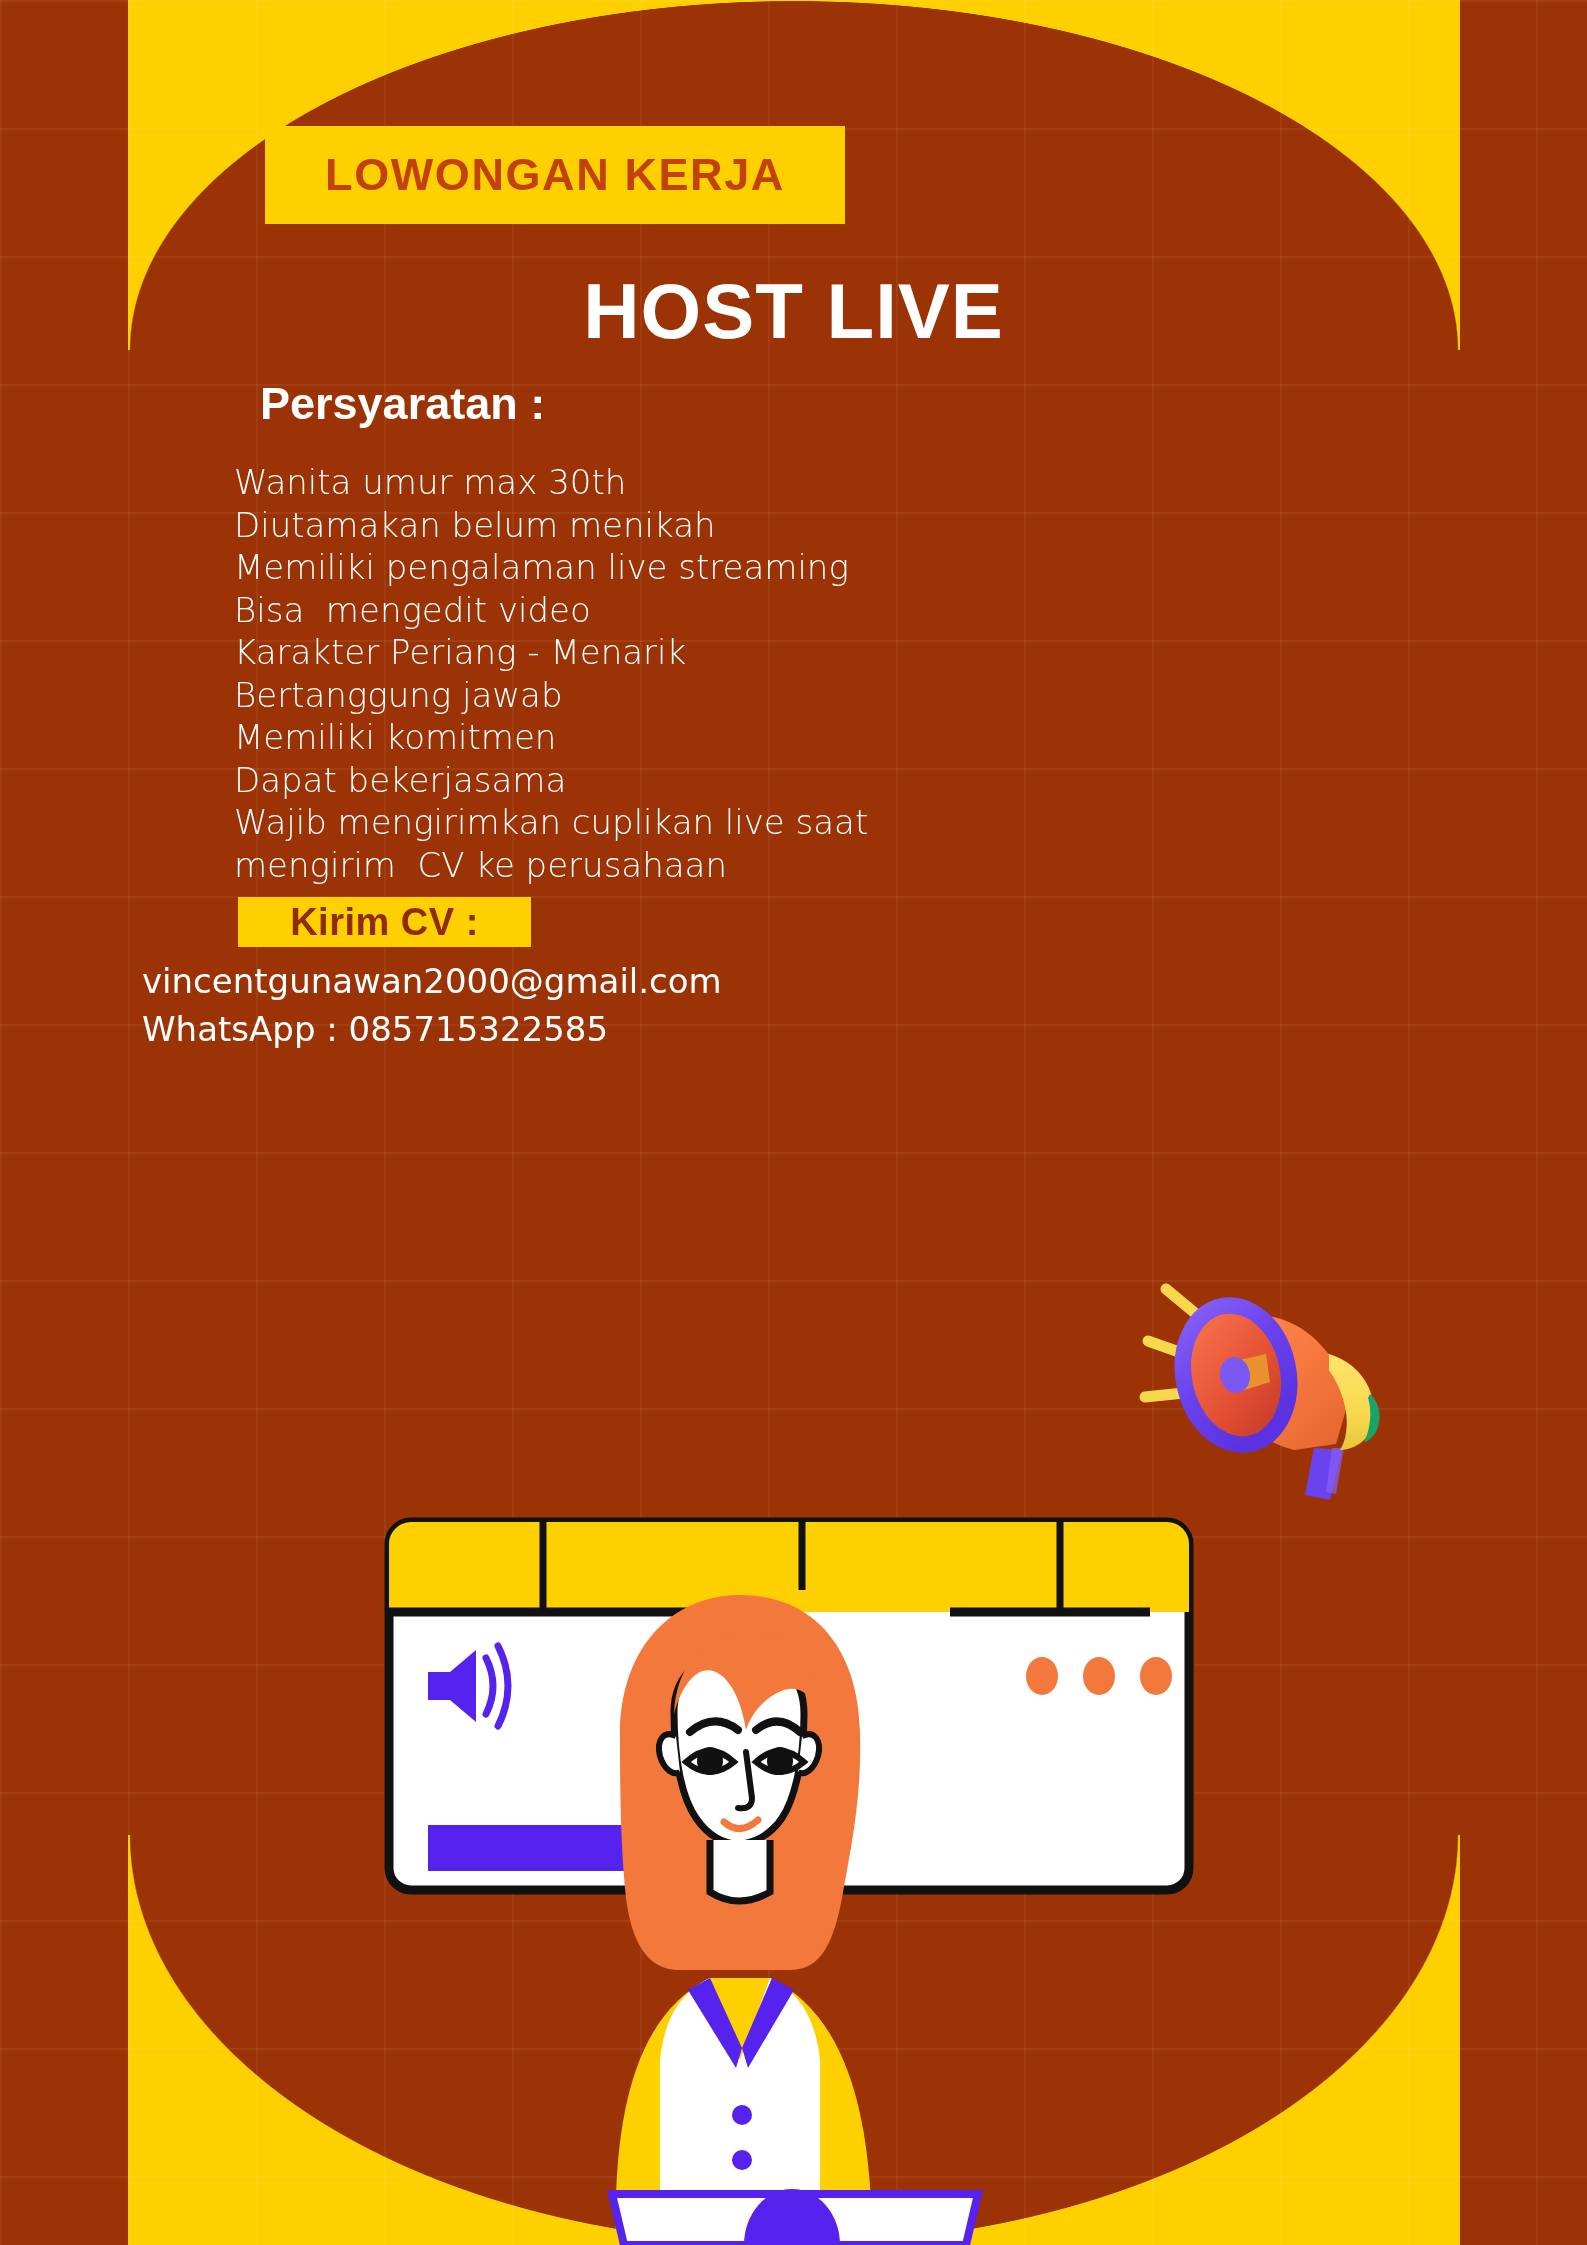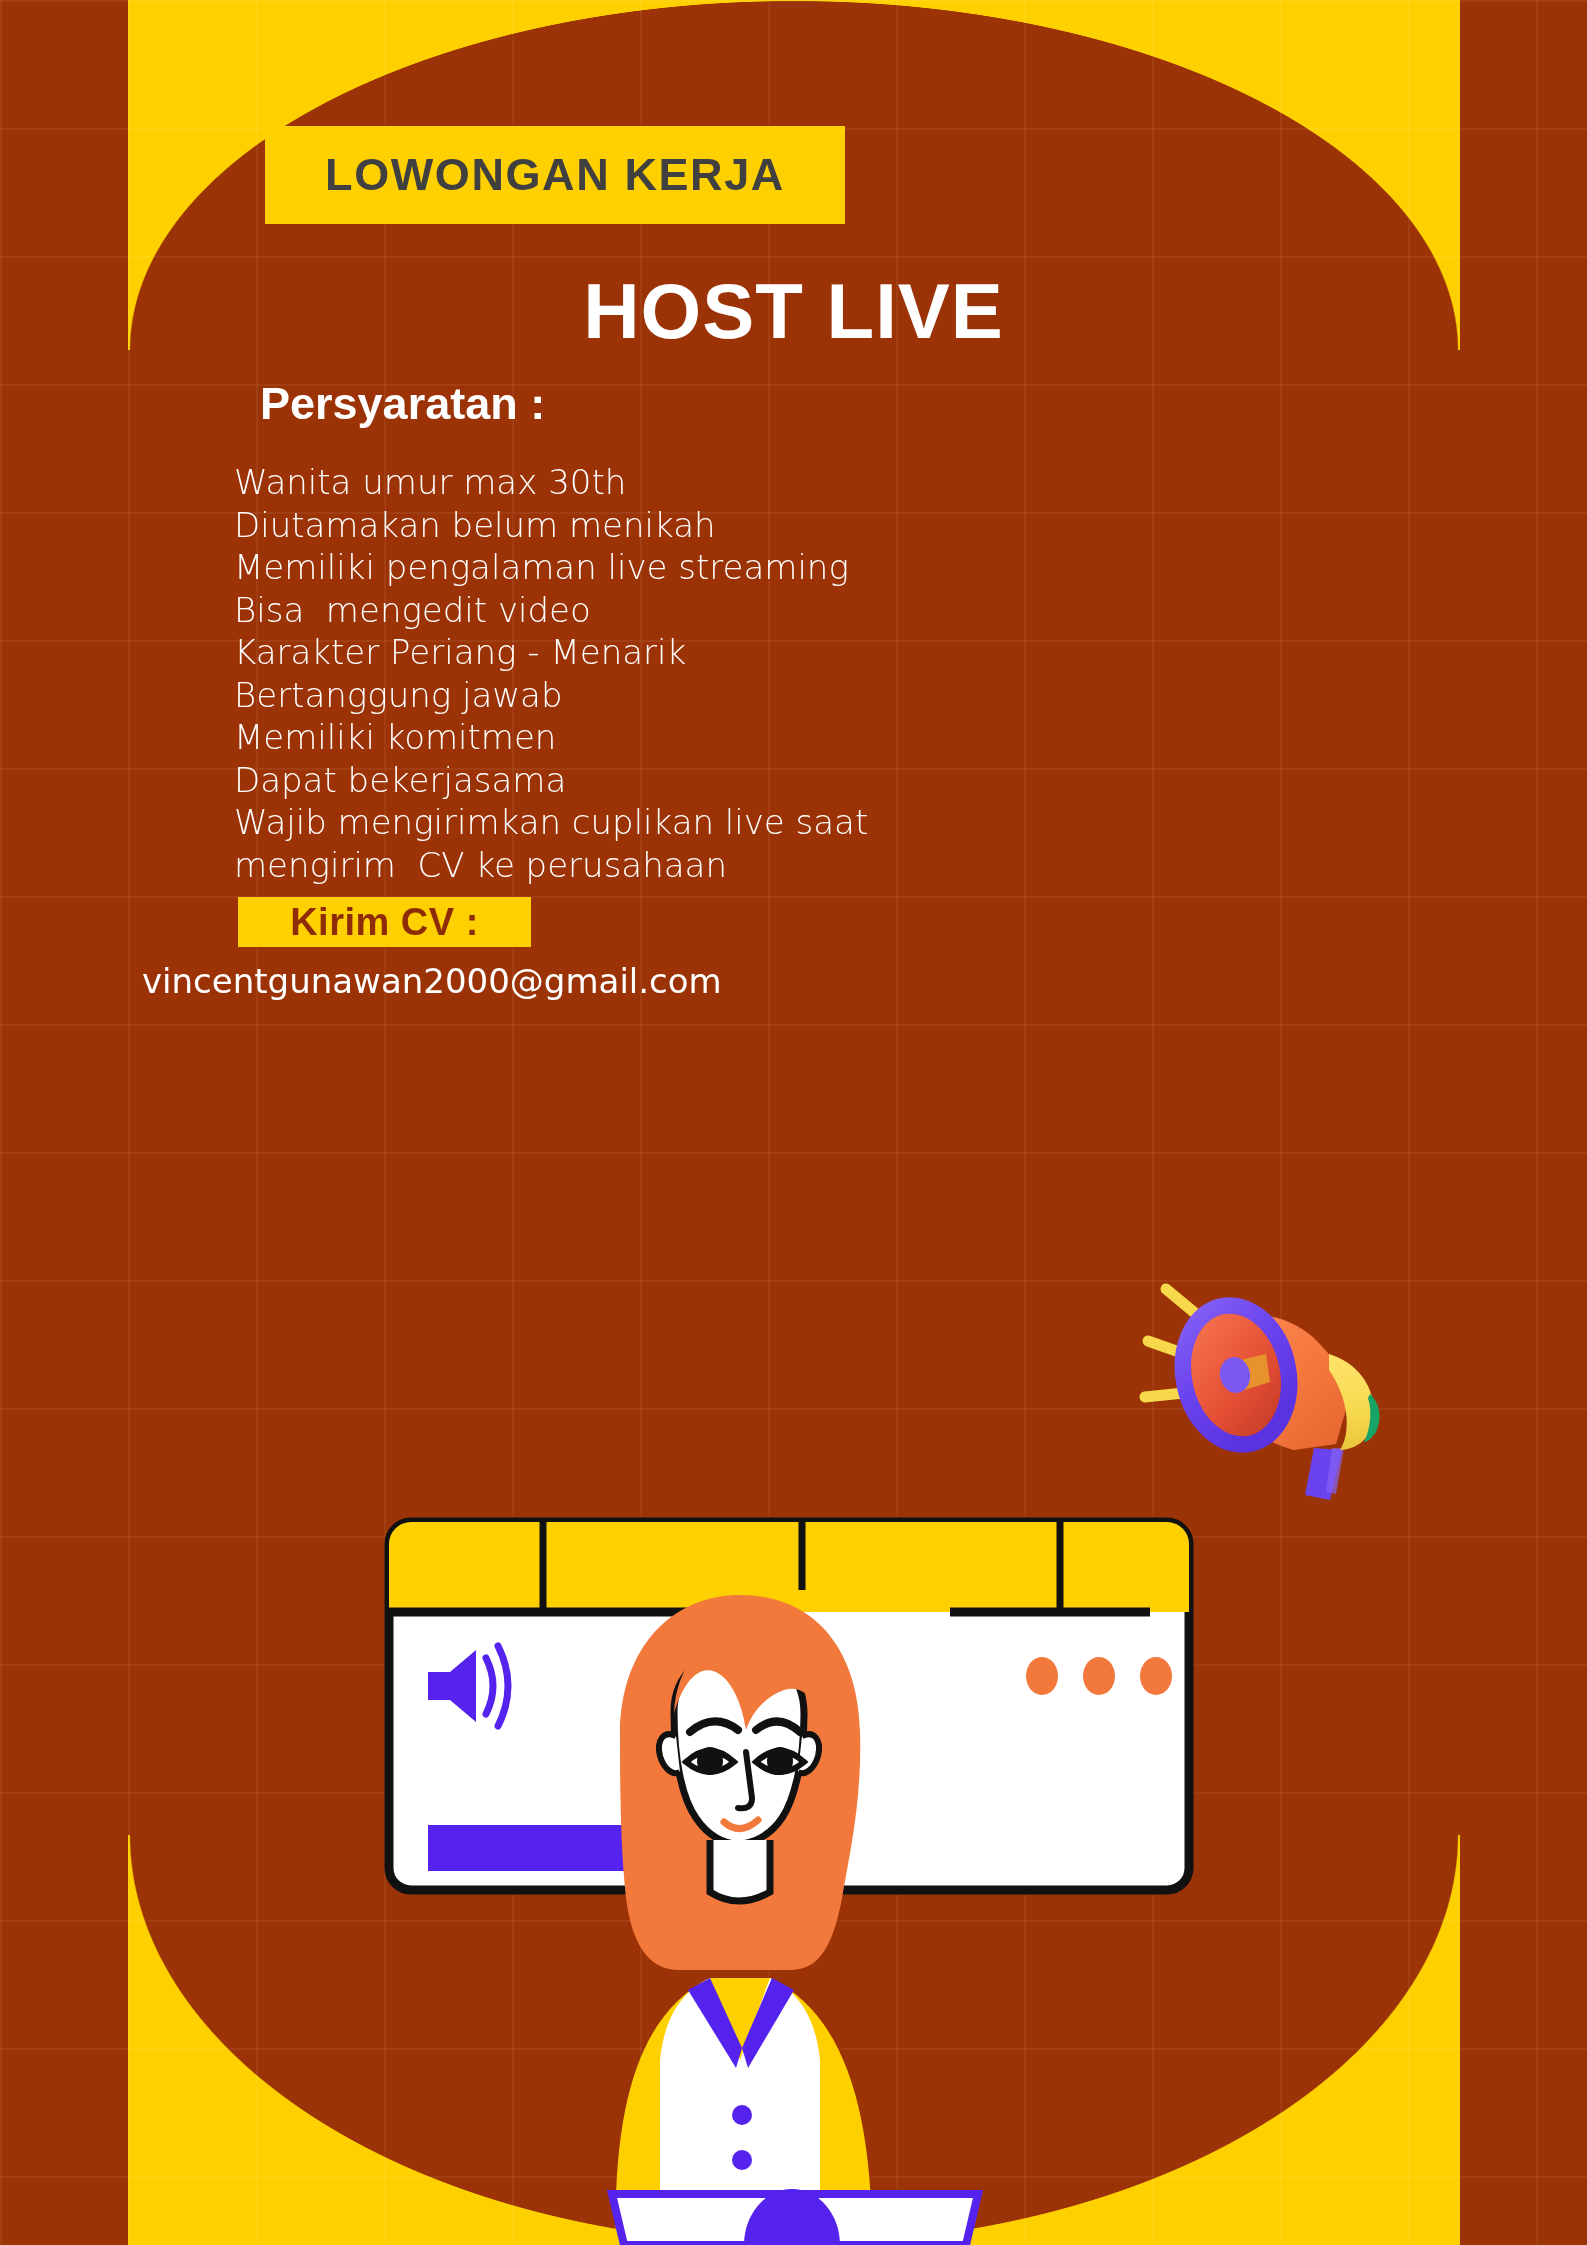--- a/index.html
+++ b/index.html
@@ -46,21 +46,21 @@
   }
 
   
   #banner {
     position:absolute; z-index:5;
     left:265px; top:126px; width:580px; height:98px;
     background:#FFD000;
     display:flex; align-items:center; justify-content:center;
   }
   #banner .txt {
-    color:#404040;
+    color:#c2410c;
     font-size:45px; font-weight:bold;
     letter-spacing:1.6px;
     font-family:"Liberation Sans", sans-serif;
   }
 
   
   #job-title {
     position:absolute; z-index:5;
     left:0; right:0; top:266px;
     text-align:center;
@@ -156,20 +156,21 @@
     <li>Wajib mengirimkan cuplikan live saat</li>
     <li>mengirim  CV ke perusahaan</li>
   </ul>
 
   <div id="cv-badge">
     <span class="txt">Kirim CV :</span>
   </div>
 
   <div id="contact">
     <div>vincentgunawan2000@gmail.com</div>
+    <div>WhatsApp : 085715322585</div>
   </div>
 
   <svg id="megaphone" viewBox="0 0 300 260">
     <defs>
       <linearGradient id="coneGrad" x1="0" y1="0" x2="1" y2="1">
         <stop offset="0%" stop-color="#FF8A52"></stop>
         <stop offset="55%" stop-color="#F4763D"></stop>
         <stop offset="100%" stop-color="#E5642F"></stop>
       </linearGradient>
       <linearGradient id="ringGrad" x1="0" y1="0" x2="0.4" y2="1">

